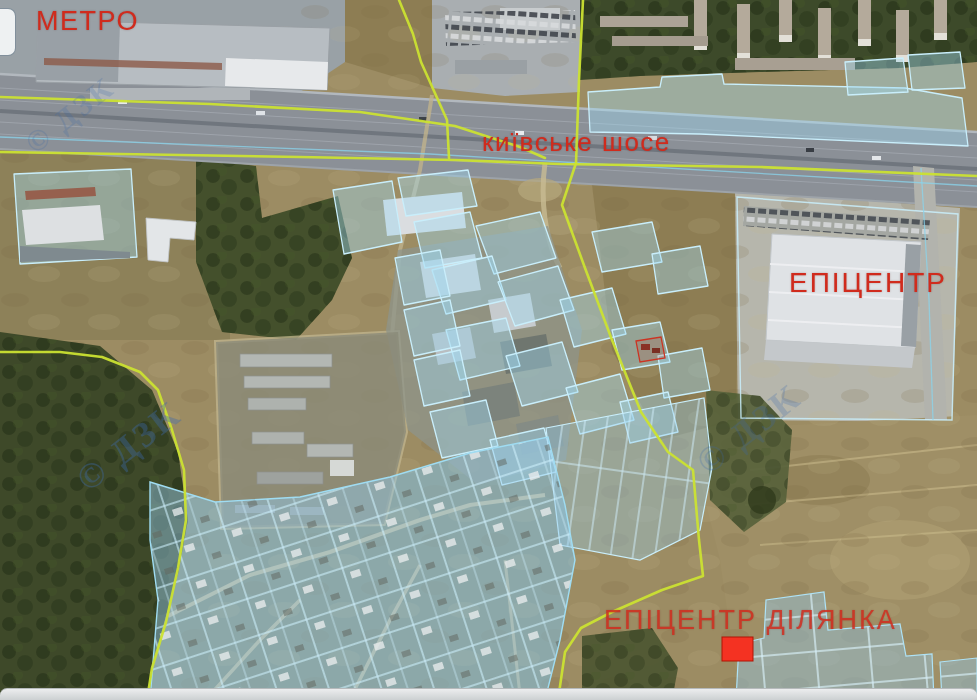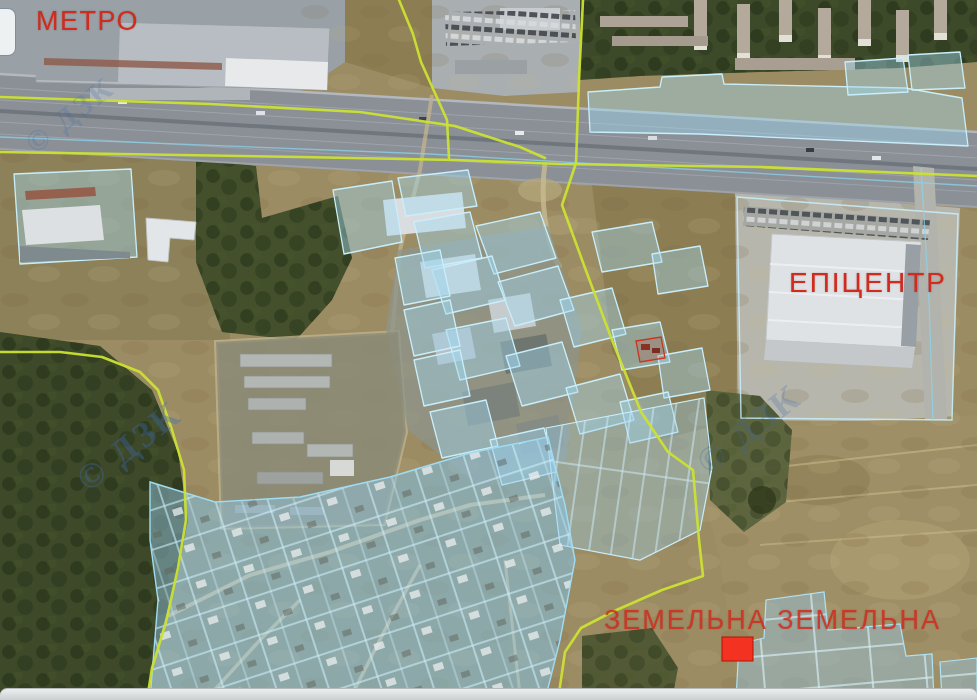--- a/index.html
+++ b/index.html
@@ -269,22 +269,23 @@
     <path class="ycad" d="M399,0 L413,34 L421,62 L447,120 L449,158"></path>
     <path class="ycad" d="M583,0 L579,80 L576,163"></path>
     <path class="ycad" d="M576,163 L562,205 L585,268 L612,340 L641,412 L668,452 L693,470 L699,540 L703,576 L662,590 L612,612 L581,628 L565,652 L558,700"></path>
     <path class="ycad" d="M0,352 L60,352 L102,357 L140,372 L158,390 L172,430 L184,470 L186,520 L178,568 L166,622 L152,668 L147,700"></path>
   </g>
 
   <rect x="722" y="637" width="31" height="24" fill="var(--plot-marker)" stroke="#b01505" stroke-width="1"></rect>
 </svg>
 
 <div class="maplabel lbl-metro">МЕТРО</div>
+<div class="maplabel lbl-highway">київське шосе</div>
 <div class="maplabel lbl-epicentr">ЕПІЦЕНТР</div>
-<div class="maplabel lbl-plot">ЗЕМЕЛЬНА ЗЕМЕЛЬНА</div>
+<div class="maplabel lbl-plot">ЕПІЦЕНТР ДІЛЯНКА</div>
 
 <div class="wm wm1">© ДЗК</div>
 <div class="wm wm2">© ДЗК</div>
 <div class="wm wm3">© ДЗК</div>
 
 <div class="map-control-partial"></div>
 <div class="window-edge"></div>
 
 </div>
 

